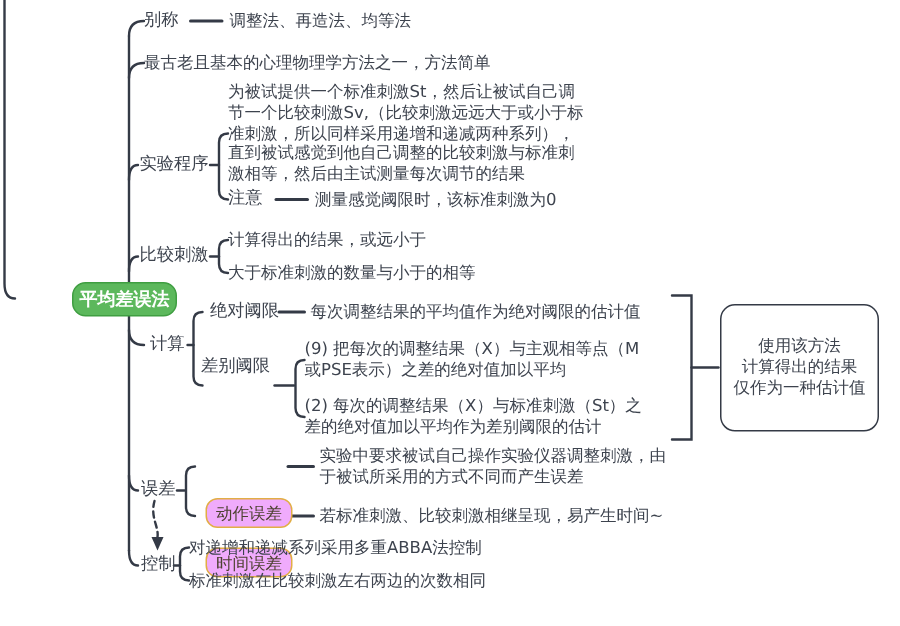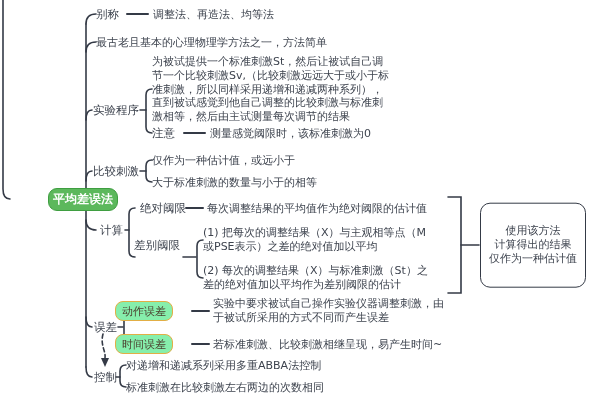--- a/index.html
+++ b/index.html
@@ -17,23 +17,23 @@
     position:absolute;transform:translateY(-50%);
     white-space:nowrap;font-size:11px;line-height:13.8px;color:#3d434e;
   }
   .root-box{
     position:absolute;left:8px;top:188px;width:70px;height:23px;
     background:#5cb85c;border:1.6px solid #3f9e41;border-radius:9px;
     display:flex;align-items:center;justify-content:center;
     color:#ffffff;font-size:12px;font-weight:bold;white-space:nowrap;box-sizing:border-box;margin-left:40px;
   }
   .badge{
-    position:absolute;transform:translateY(-50%);left:115px;
-    background:#86efac;border:1.3px solid #e2ae45;border-radius:8px;
-    padding:1.5px 6px;font-size:11px;color:#4c4130;white-space:nowrap;
+    position:absolute;transform:translateY(-50%);left:137px;
+    background:#f0abfc;border:1.3px solid #e2ae45;border-radius:8px;
+    padding:1.5px 6px;font-size:11px;color:#4c4130;white-space:nowrap;margin-top:31px;
   }
   .ann-box{
     position:absolute;left:480px;top:245px;transform:translateY(-50%);
     width:106px;border:1.6px solid #343a46;border-radius:10px;background:#ffffff;
     padding:20px 0;text-align:center;font-size:11px;line-height:14.2px;color:#3d434e;
     box-sizing:border-box;
   }
 </style>
 </head>
 <body>
@@ -110,29 +110,29 @@
     <div>为被试提供一个标准刺激St，然后让被试自己调</div>
     <div>节一个比较刺激Sv,（比较刺激远远大于或小于标</div>
     <div>准刺激，所以同样采用递增和递减两种系列），</div>
     <div>直到被试感觉到他自己调整的比较刺激与标准刺</div>
     <div>激相等，然后由主试测量每次调节的结果</div>
   </div>
   <div class="node label" style="left:152px;top:133px">注意</div>
   <div class="node" style="left:210px;top:133px">测量感觉阈限时，该标准刺激为0</div>
 
   <div class="node label" style="left:93px;top:171px">比较刺激</div>
-  <div class="node" style="left:152px;top:160px">仅作为一种估计值，或远小于</div>
+  <div class="node" style="left:152px;top:160px">计算得出的结果，或远小于</div>
   <div class="node" style="left:152px;top:182px">大于标准刺激的数量与小于的相等</div>
 
   <div class="node label" style="left:100px;top:230px">计算</div>
   <div class="node label" style="left:140px;top:208px">绝对阈限</div>
   <div class="node" style="left:207px;top:208px">每次调整结果的平均值作为绝对阈限的估计值</div>
   <div class="node label" style="left:134px;top:245px">差别阈限</div>
   <div class="block" style="left:203px;top:240px">
-    <div>(1) 把每次的调整结果（X）与主观相等点（M</div>
+    <div>(9) 把每次的调整结果（X）与主观相等点（M</div>
     <div>或PSE表示）之差的绝对值加以平均</div>
   </div>
   <div class="block" style="left:203px;top:278px">
     <div>(2) 每次的调整结果（X）与标准刺激（St）之</div>
     <div>差的绝对值加以平均作为差别阈限的估计</div>
   </div>
   <div class="ann-box">
     <div>使用该方法</div>
     <div>计算得出的结果</div>
     <div>仅作为一种估计值</div>

